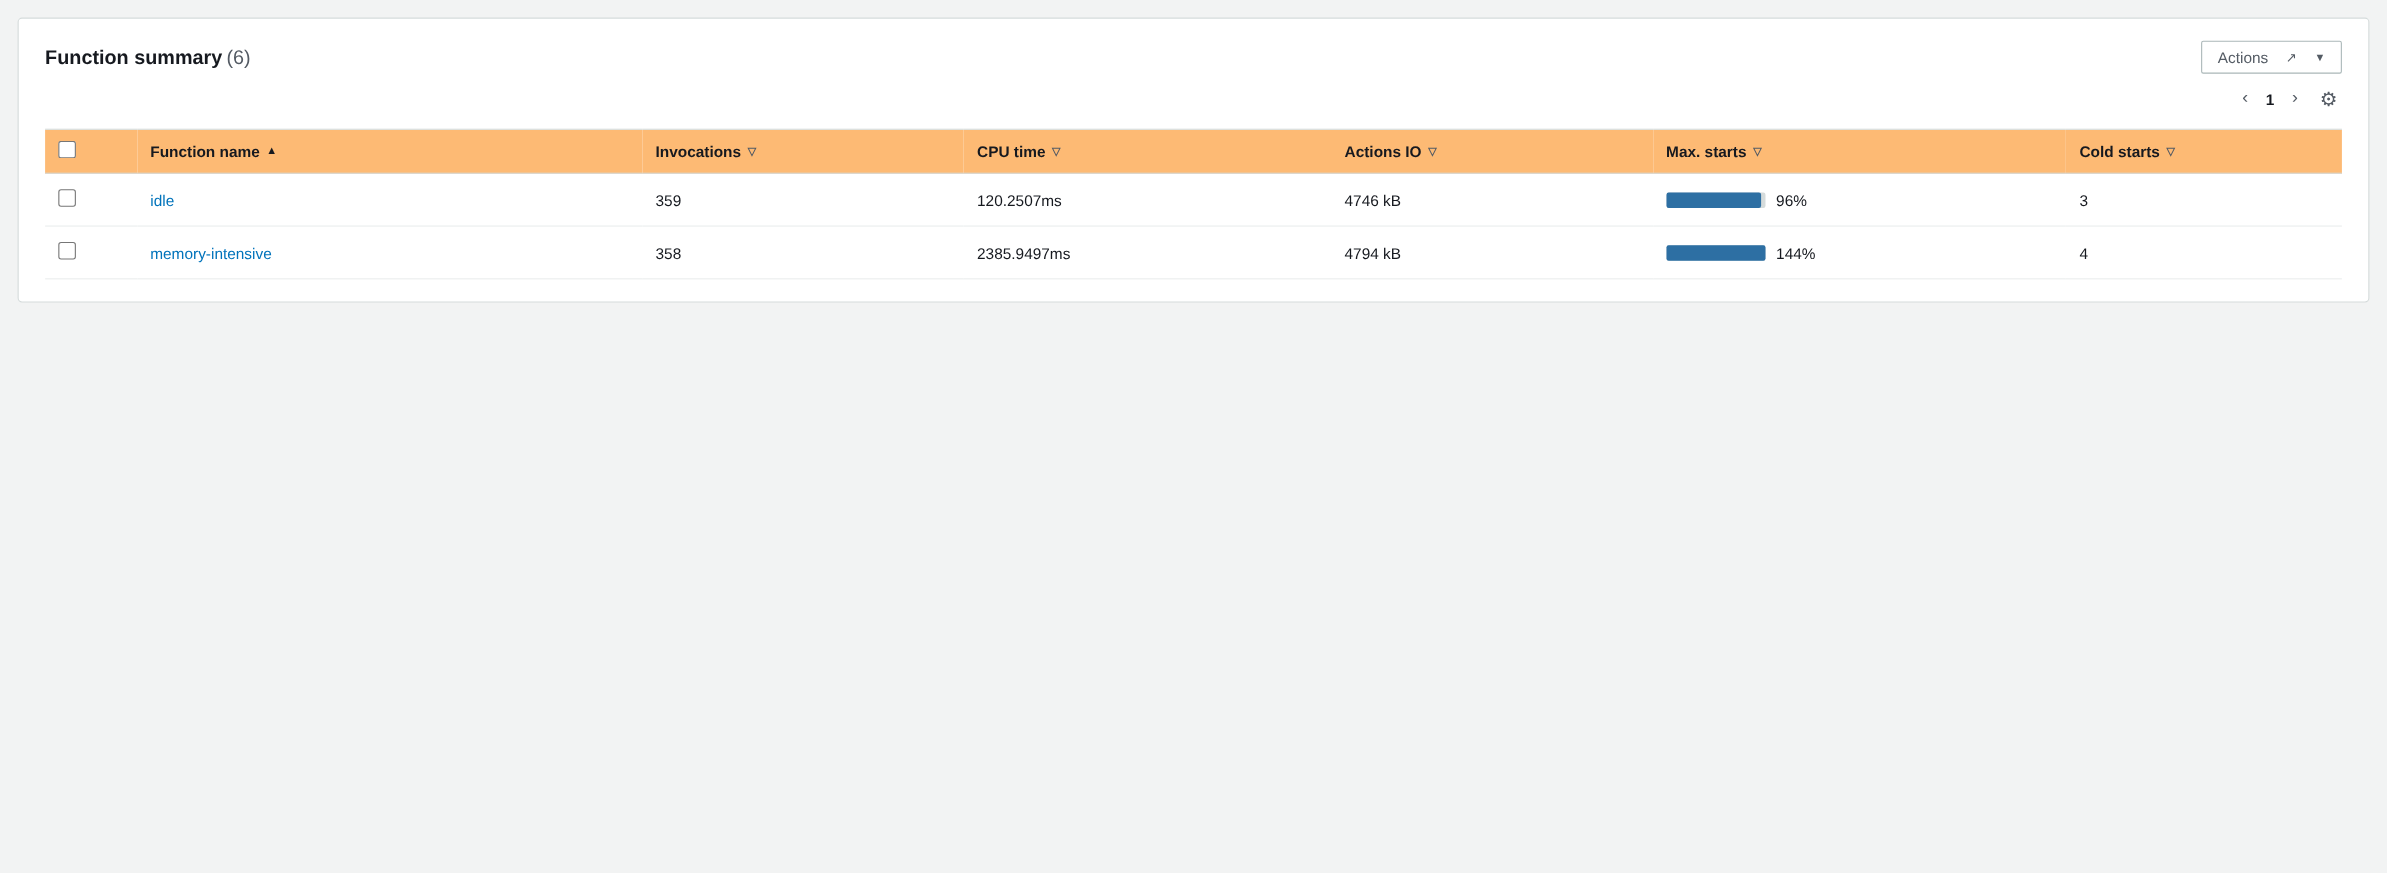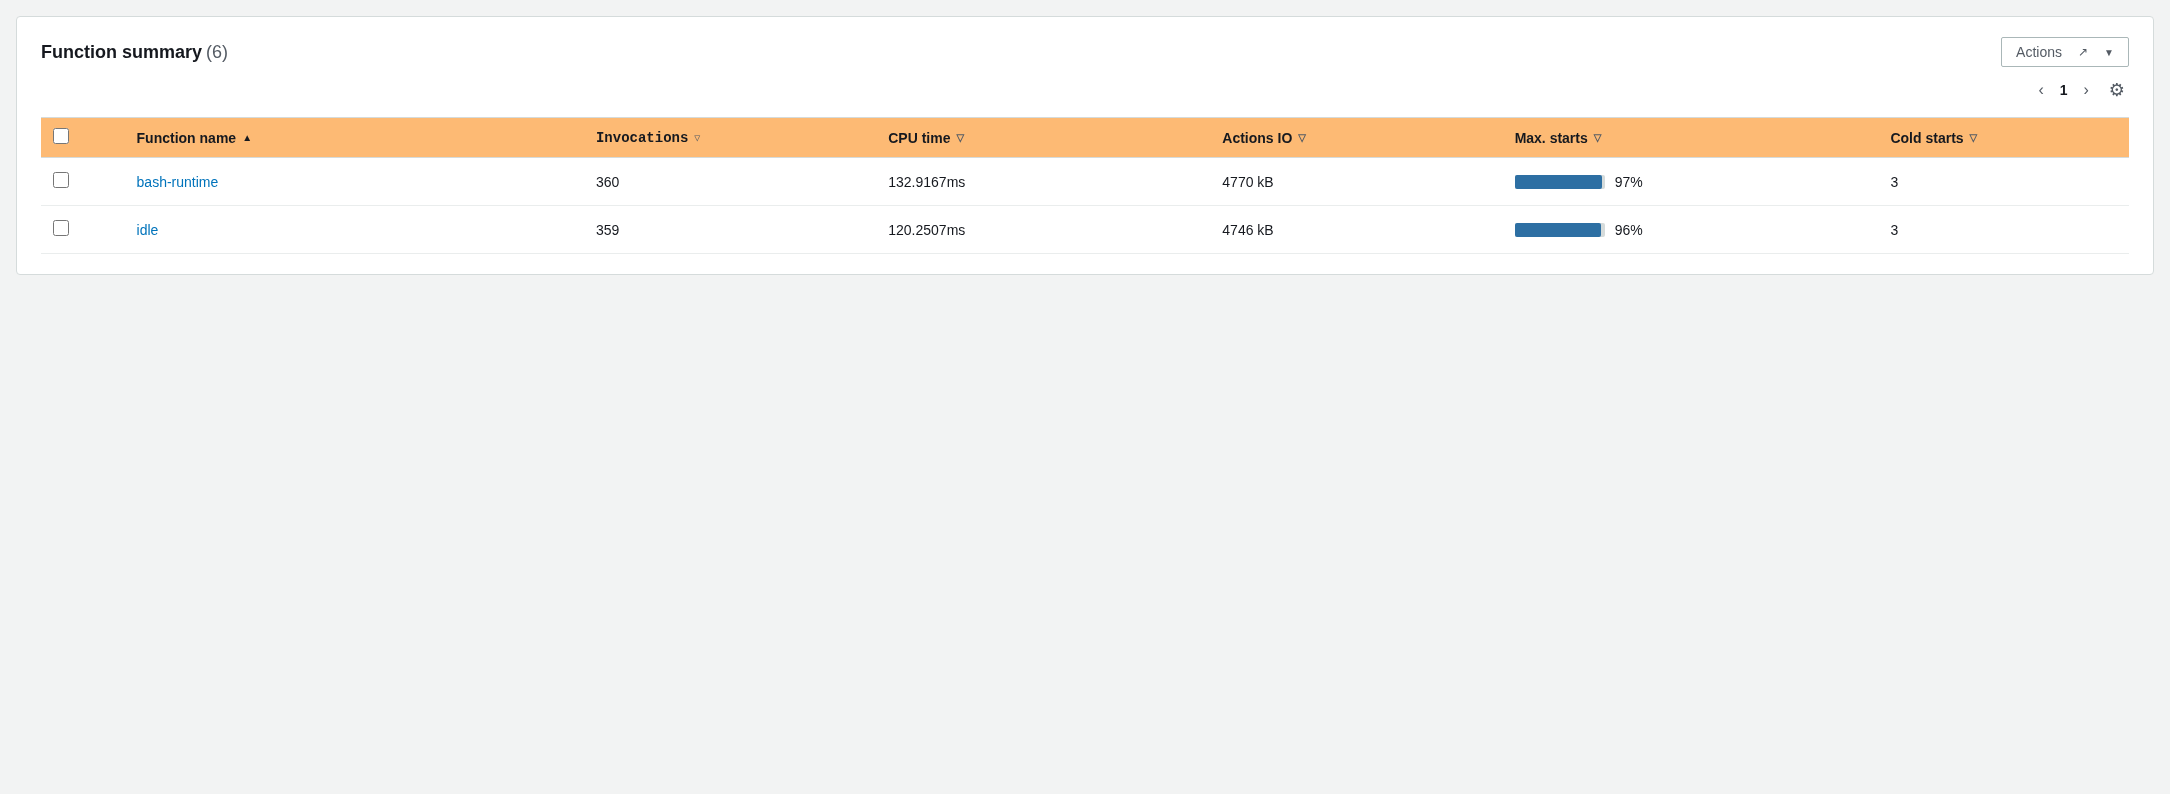--- a/index.html
+++ b/index.html
@@ -90,21 +90,21 @@
       padding: 10px 12px;
       text-align: left;
       font-weight: 700;
       color: #16191f;
       font-size: 14px;
       white-space: nowrap;
       background: #fdba74;
     }
     th.checkbox-col { width: 44px; }
     th.fn-col { width: 22%; }
-    th.inv-col { width: 14%; font-family: Liberation Mono, monospace; }
+    th.inv-col { width: 14%; }
     th.cpu-col { width: 16%; }
     th.net-col { width: 14%; }
     th.mem-col { width: 18%; }
     th.cold-col { width: 12%; }
     td {
       padding: 14px 12px;
       border-bottom: 1px solid #eaeded;
       vertical-align: middle;
       font-size: 14px;
       color: #16191f;
@@ -224,47 +224,47 @@
         </th>
         <th class="cold-col">
           <span class="th-sort">
             <span>Cold starts</span>
             <span class="sort-icon">▽</span>
           </span>
         </th>
       </tr>
     </thead>
     <tbody id="table-body">
-    <tr>
-          <td class="checkbox-col"><input type="checkbox" class="checkbox" style=""></td>
-          <td><a href="#" class="fn-link">bash-runtime</a></td>
-          <td>360</td>
-          <td>132.9167ms</td>
-          <td>4770 kB</td>
-          <td>
-            <div class="memory-bar-container">
-              <div class="memory-bar-track">
-                <div class="memory-bar-fill" style="width: 97%;"></div>
-              </div>
-              <span class="memory-pct">97%</span>
-            </div>
-          </td>
-          <td>3</td>
-        </tr>
         <tr>
           <td class="checkbox-col"><input type="checkbox" class="checkbox" style=""></td>
           <td><a href="#" class="fn-link">idle</a></td>
           <td>359</td>
           <td>120.2507ms</td>
           <td>4746 kB</td>
           <td>
             <div class="memory-bar-container">
               <div class="memory-bar-track">
                 <div class="memory-bar-fill" style="width: 96%;"></div>
               </div>
               <span class="memory-pct">96%</span>
             </div>
           </td>
           <td>3</td>
         </tr>
+        <tr>
+          <td class="checkbox-col"><input type="checkbox" class="checkbox" style=""></td>
+          <td><a href="#" class="fn-link">memory-intensive</a></td>
+          <td>358</td>
+          <td>2385.9497ms</td>
+          <td>4794 kB</td>
+          <td>
+            <div class="memory-bar-container">
+              <div class="memory-bar-track">
+                <div class="memory-bar-fill" style="width: 100%;"></div>
+              </div>
+              <span class="memory-pct">144%</span>
+            </div>
+          </td>
+          <td>4</td>
+        </tr>
       </tbody>
   </table>
 </div>
 
 </body></html>

